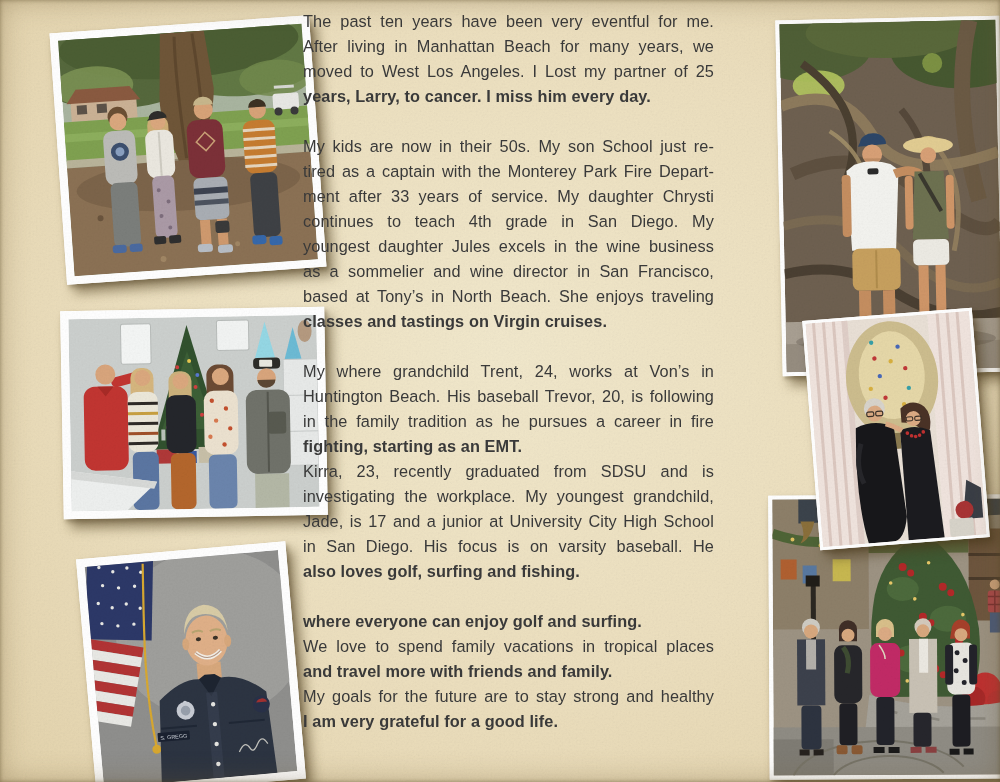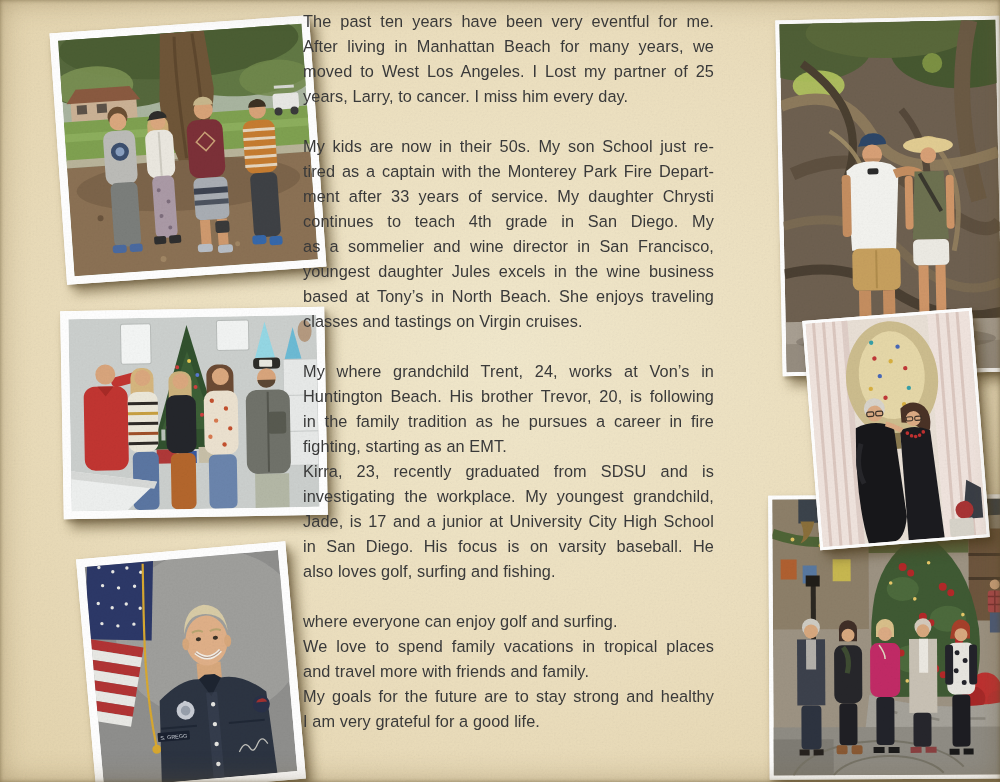--- a/index.html
+++ b/index.html
@@ -15,21 +15,21 @@
     position:absolute;background:#ffffff;
     box-shadow:7px 9px 12px rgba(75,58,28,.55), 2px 3px 4px rgba(75,58,28,.35);
   }
   .photo svg{display:block;}
   #story{
     position:absolute;left:303px;top:9px;width:411px;z-index:5;
     font-size:16.3px;line-height:25px;color:#3a3a3a;
     letter-spacing:.1px;
   }
   #story .line{text-align:justify;text-align-last:justify;}
-  #story .line.last{text-align-last:left;}
+  #story .line.last{text-align-last:left;font-weight:bold;}
   #story .gap{height:25px;}
   
   #photo-family-park   {left:18px;  top:8px;   width:244px; height:236px; border:8px solid #fff; transform:rotate(-4deg);   z-index:3;}
   #photo-christmas-party{left:22px; top:293px; width:248px; height:192px; border:8px solid #fff; transform:rotate(-1deg);   z-index:3;}
   #photo-firefighter   {left:46px;  top:534px; width:194px; height:222px; border:8px solid #fff; transform:rotate(-5deg);   z-index:3;}
   #photo-tree-couple   {left:739px; top:2px;   width:216px; height:348px; border:4px solid #fff; transform:rotate(-1.2deg); z-index:1;}
   #photo-two-women     {left:771px; top:298px; width:164px; height:224px; border:3px solid #fff; transform:rotate(-4.5deg); z-index:3;}
   #photo-five-women    {left:729px; top:479px; width:237px; height:276px; border:4px solid #fff; transform:rotate(-.3deg);  z-index:2;}
 </style>
 </head>
@@ -40,27 +40,27 @@
   <main id="story">
       <div class="line">The past ten years have been very eventful for me.</div>
       <div class="line">After living in Manhattan Beach for many years, we</div>
       <div class="line">moved to West Los Angeles. I Lost my partner of 25</div>
       <div class="line last">years, Larry, to cancer. I miss him every day.</div>
       <div class="gap"></div>
       <div class="line">My kids are now in their 50s. My son School just re-</div>
       <div class="line">tired as a captain with the Monterey Park Fire Depart-</div>
       <div class="line">ment after 33 years of service. My daughter Chrysti</div>
       <div class="line">continues to teach 4th grade in San Diego. My</div>
+      <div class="line">youngest daughter Jules excels in the wine business</div>
       <div class="line">as a sommelier and wine director in San Francisco,</div>
-      <div class="line">youngest daughter Jules excels in the wine business</div>
       <div class="line">based at Tony’s in North Beach. She enjoys traveling</div>
       <div class="line last">classes and tastings on Virgin cruises.</div>
       <div class="gap"></div>
       <div class="line">My where grandchild Trent, 24, works at Von’s in</div>
-      <div class="line">Huntington Beach. His brother Trevor, 20, is following</div>
+      <div class="line">Huntington Beach. His baseball Trevor, 20, is following</div>
       <div class="line">in the family tradition as he pursues a career in fire</div>
       <div class="line last">fighting, starting as an EMT.</div>
       <div class="line">Kirra, 23, recently graduated from SDSU and is</div>
       <div class="line">investigating the workplace. My youngest grandchild,</div>
       <div class="line">Jade, is 17 and a junior at University City High School</div>
       <div class="line">in San Diego. His focus is on varsity baseball. He</div>
       <div class="line last">also loves golf, surfing and fishing.</div>
       <div class="gap"></div>
       <div class="line last">where everyone can enjoy golf and surfing.</div>
       <div class="line">We love to spend family vacations in tropical places</div>

